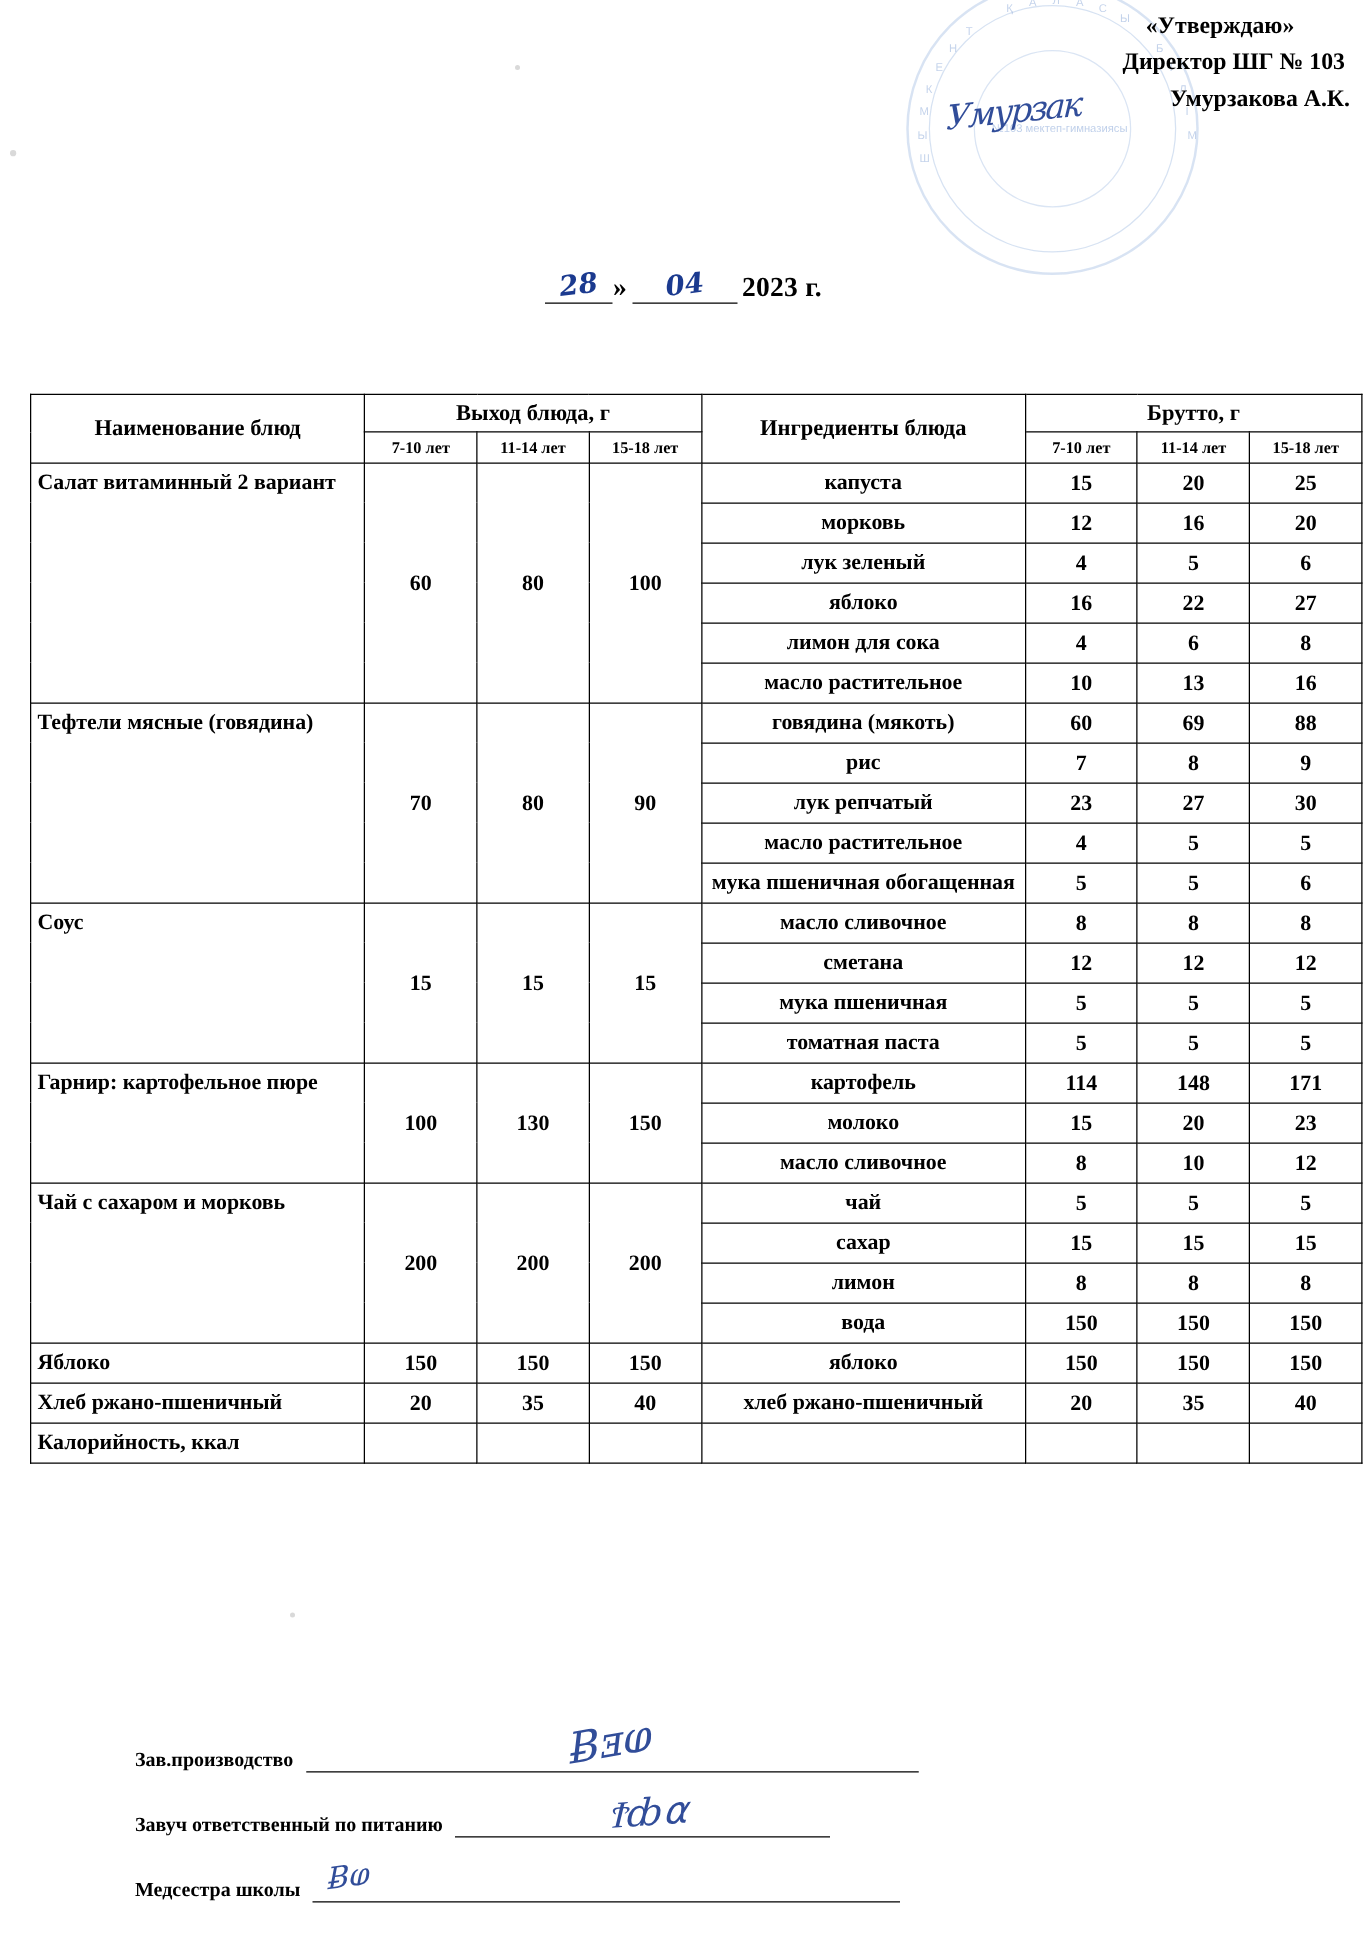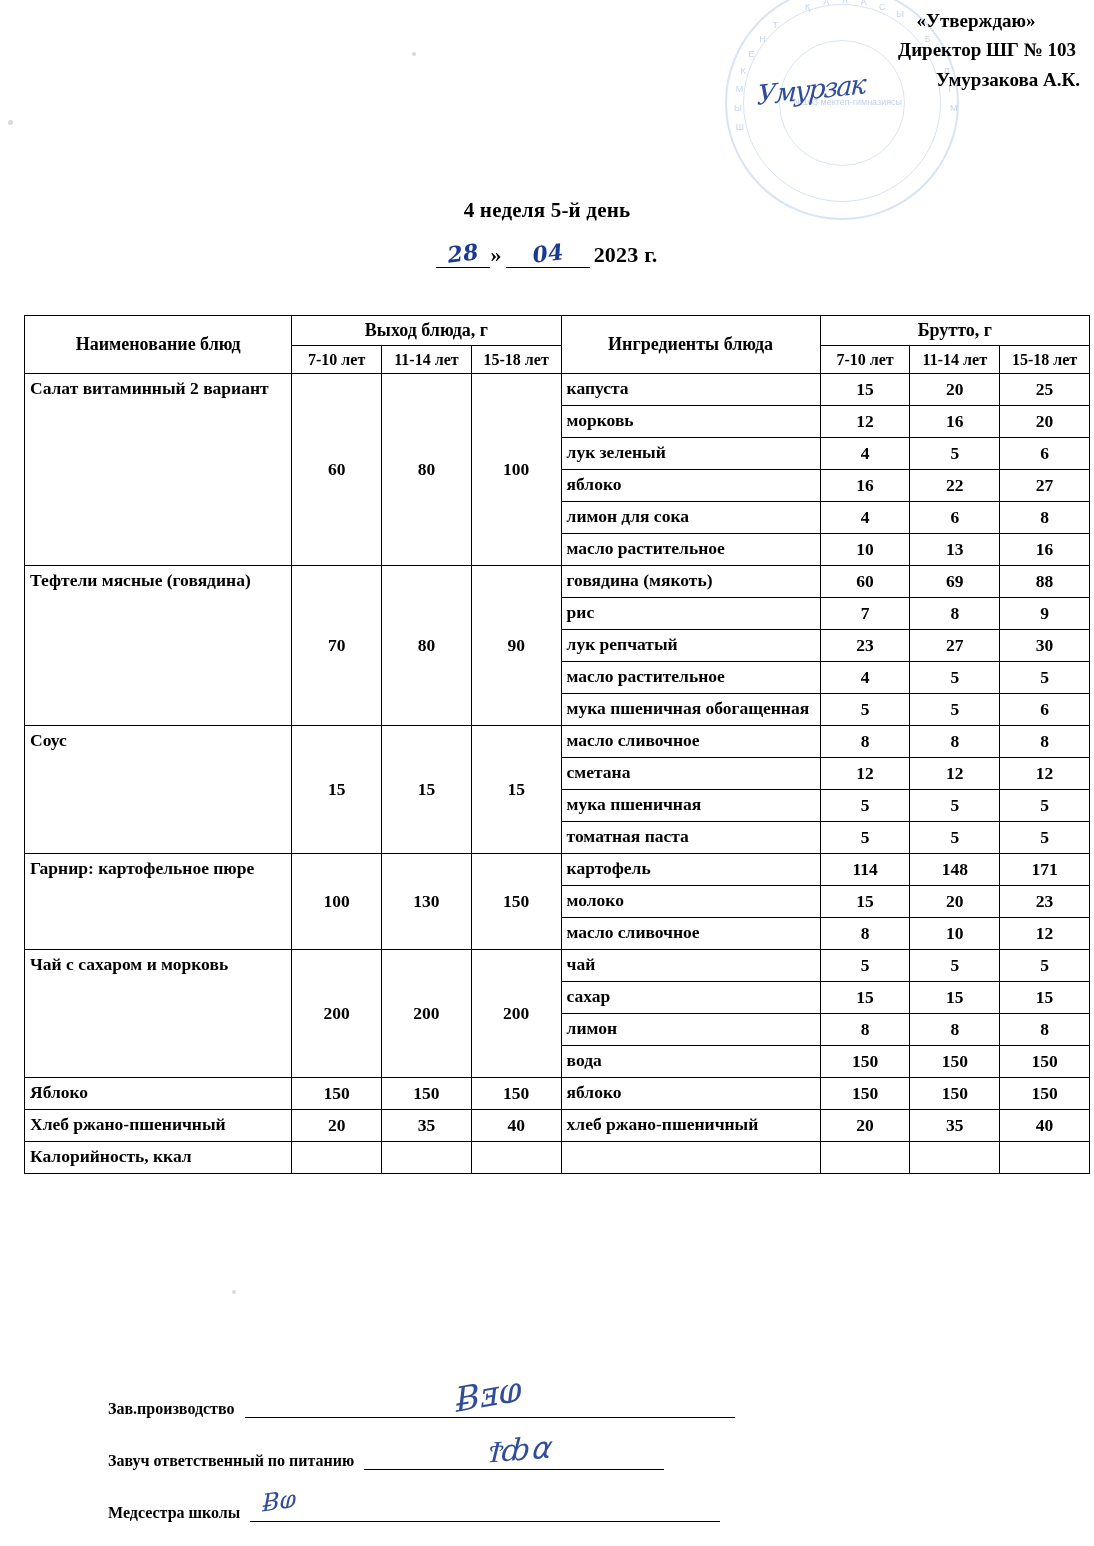--- a/index.html
+++ b/index.html
@@ -185,30 +185,30 @@
     font-size: 18px;
   }
   th.age, td.num {
     text-align: center;
   }
   td.name {
     text-align: left;
     line-height: 1.25;
   }
   td.ing {
-    text-align: left;
+    text-align: center;
   }
   td.num {
     vertical-align: middle;
   }
   td.name {
     vertical-align: top;
   }
   .th-age-sub {
-    font-size: 16px;
+    font-size: 13px;
     line-height: 1.2;
     margin-top: 23px;
   }
   col.c-name  { width: 262px; }
   col.c-out   { width: 88px; }
   col.c-ing   { width: 254px; }
   col.c-br    { width: 88px; }
 
   .row-h { height: 32px; }
 
@@ -298,21 +298,20 @@
   </div>
 
   <div class="header">
     <div class="approve">«Утверждаю»</div>
     <div class="director">Директор ШГ № 103</div>
     <div class="signline">Умурзакова А.К.</div>
   </div>
   <div class="sig-hand sig-director">Умурзак</div>
 
   <div class="titles">
-    <div class="week-line">4 неделя 5-й день</div>
     <div class="menu-line">
       <span class="blank d1"><span class="hand-in">28</span></span><span>»</span><span class="blank d2"><span class="hand-in">04</span></span><span>2023 г.</span>
     </div>
   </div>
 
   <div class="tbl-wrap">
     <table>
       <colgroup>
         <col class="c-name">
           <col class="c-out">

